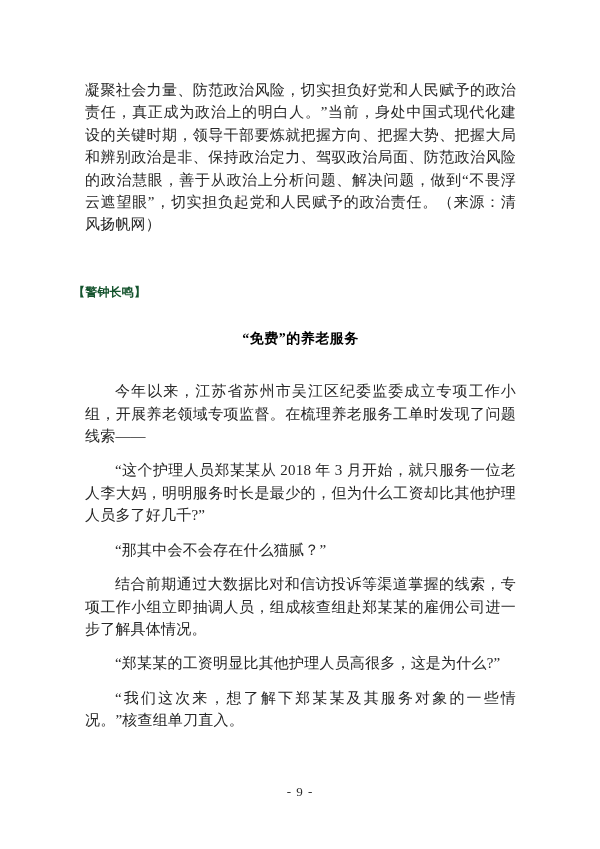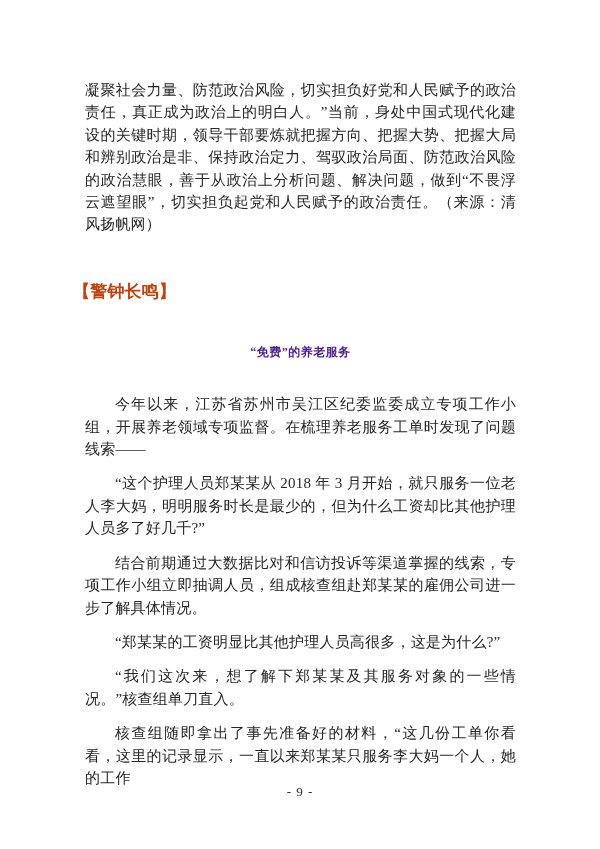--- a/index.html
+++ b/index.html
@@ -30,33 +30,33 @@
     text-justify: inter-ideograph;
     text-indent: 2em;
     letter-spacing: 0.2px;
     word-break: break-all;
   }
   .no-indent {
     text-indent: 0;
   }
   .section-tag {
     margin: 45px 0 0 0;
-    font-size: 17px;
+    font-size: 12px;
     line-height: 22.4px;
     font-weight: bold;
-    color: #c2410c;
+    color: #14532d;
     letter-spacing: 0.2px;
   }
   .title {
-    margin: 36px 0 0 0;
-    font-size: 12px;
+    margin: 23px 0 0 0;
+    font-size: 14px;
     line-height: 26px;
     font-weight: bold;
     text-align: center;
-    color: #4c1d95;
+    color: #000000;
     letter-spacing: 0.5px;
   }
   .first-body {
     margin-top: 28px;
   }
   .footer {
     position: absolute;
     left: 0;
     top: 784px;
     width: 100%;
@@ -77,26 +77,26 @@
 
     <p class="section-tag">【警钟长鸣】</p>
 
     <h1 class="title">“免费”的养老服务</h1>
 
     <p class="para first-body">今年以来，江苏省苏州市吴江区纪委监委成立专项工作小组，开展养老领域专项监督。在梳理养老服务工单时发现了问题线索——</p>
 
     <p class="para">“这个护理人员郑某某从 2018 年 3 月开始，就只服务一位老人李大妈，明明服务时长是最少的，但为什么工资却比其他护理人员多了好几千?”</p>
 
 
+    <p class="para">“那其中会不会存在什么猫腻？”</p>
 
     <p class="para">结合前期通过大数据比对和信访投诉等渠道掌握的线索，专项工作小组立即抽调人员，组成核查组赴郑某某的雇佣公司进一步了解具体情况。</p>
 
     <p class="para">“郑某某的工资明显比其他护理人员高很多，这是为什么?”</p>
 
     <p class="para">“我们这次来，想了解下郑某某及其服务对象的一些情况。”核查组单刀直入。</p>
 
 
-    <p class="para">核查组随即拿出了事先准备好的材料，“这几份工单你看看，这里的记录显示，一直以来郑某某只服务李大妈一个人，她的工作</p>
 
   </div>
 
   <div class="footer">- 9 -</div>
 </div>
 
 </body></html>

